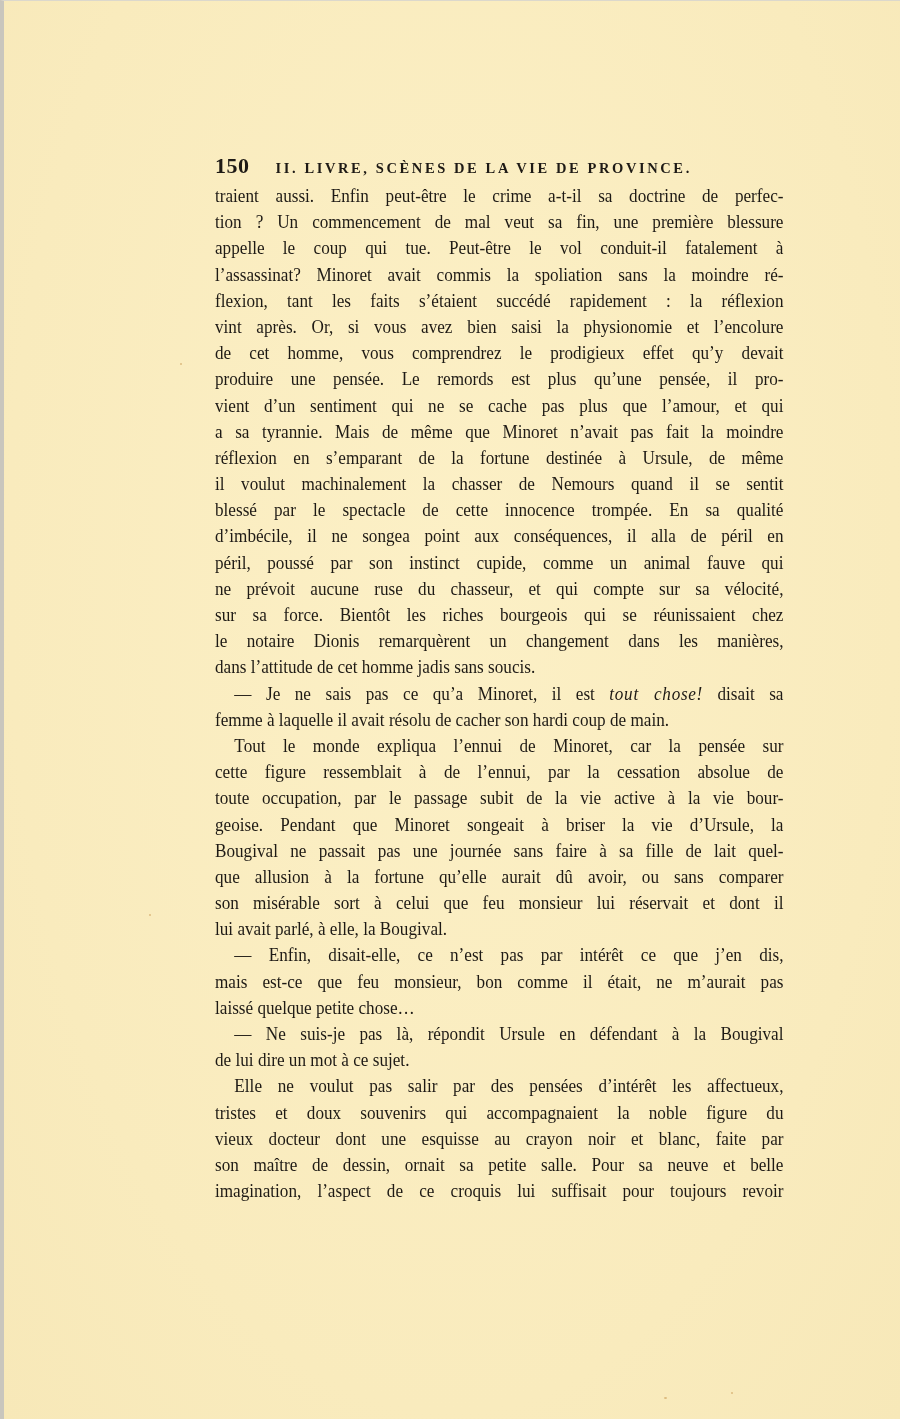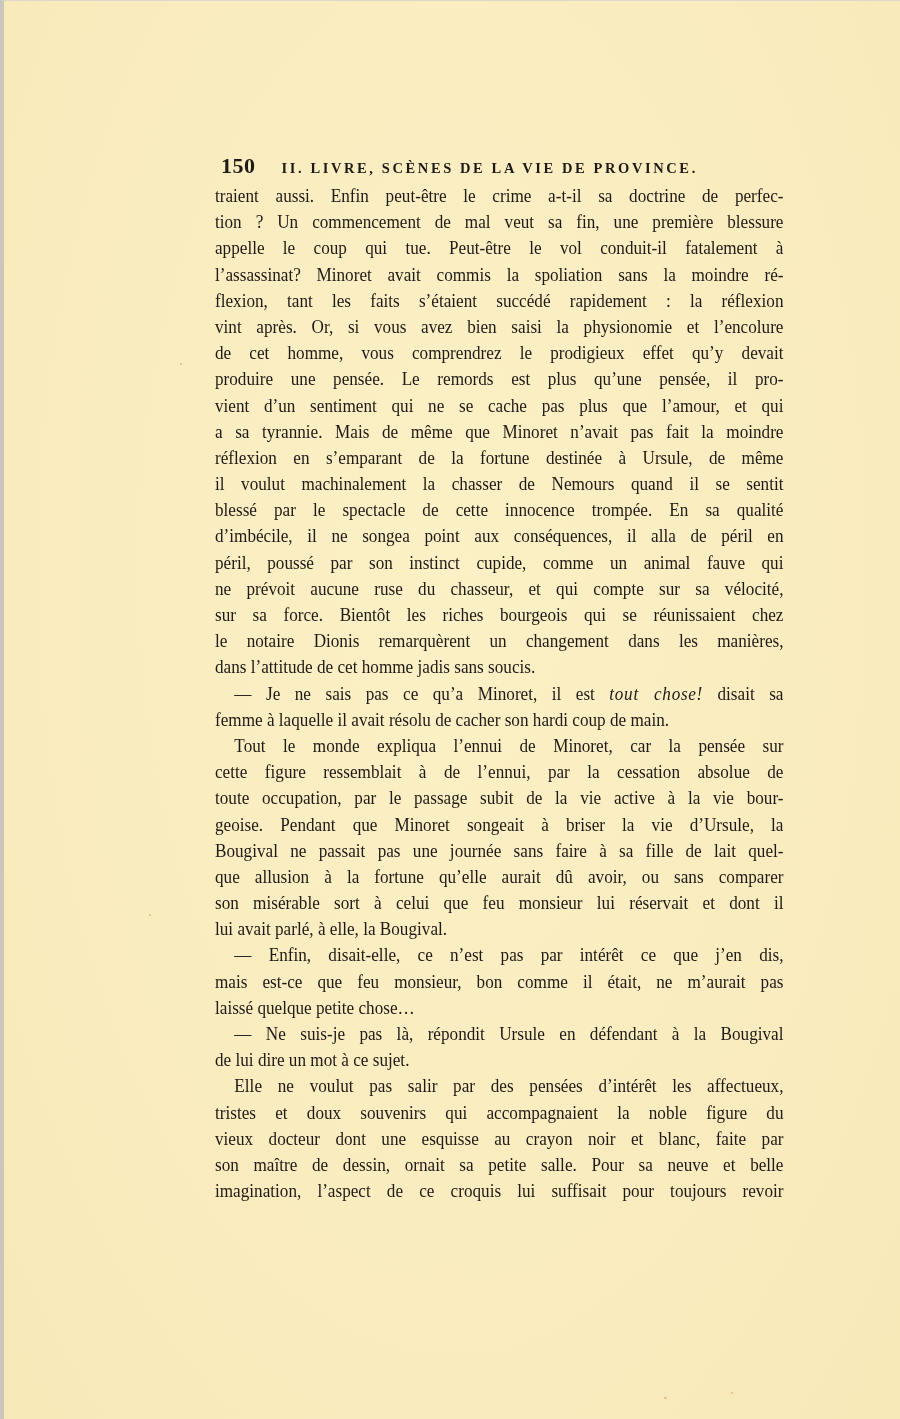--- a/index.html
+++ b/index.html
@@ -32,21 +32,20 @@
       display: flex;
       align-items: baseline;
       height: 30px;
       white-space: nowrap;
     }
     .page-number {
       font-size: 22px;
       font-weight: bold;
       letter-spacing: 0.5px;
       margin-right: 26px;
-      margin-left: 6px;
     }
     .running-title {
       font-size: 14.5px;
       font-weight: bold;
       letter-spacing: 2.6px;
       text-transform: uppercase;
       text-align: center;
     }
     .line {
       font-size: 19.5px;

